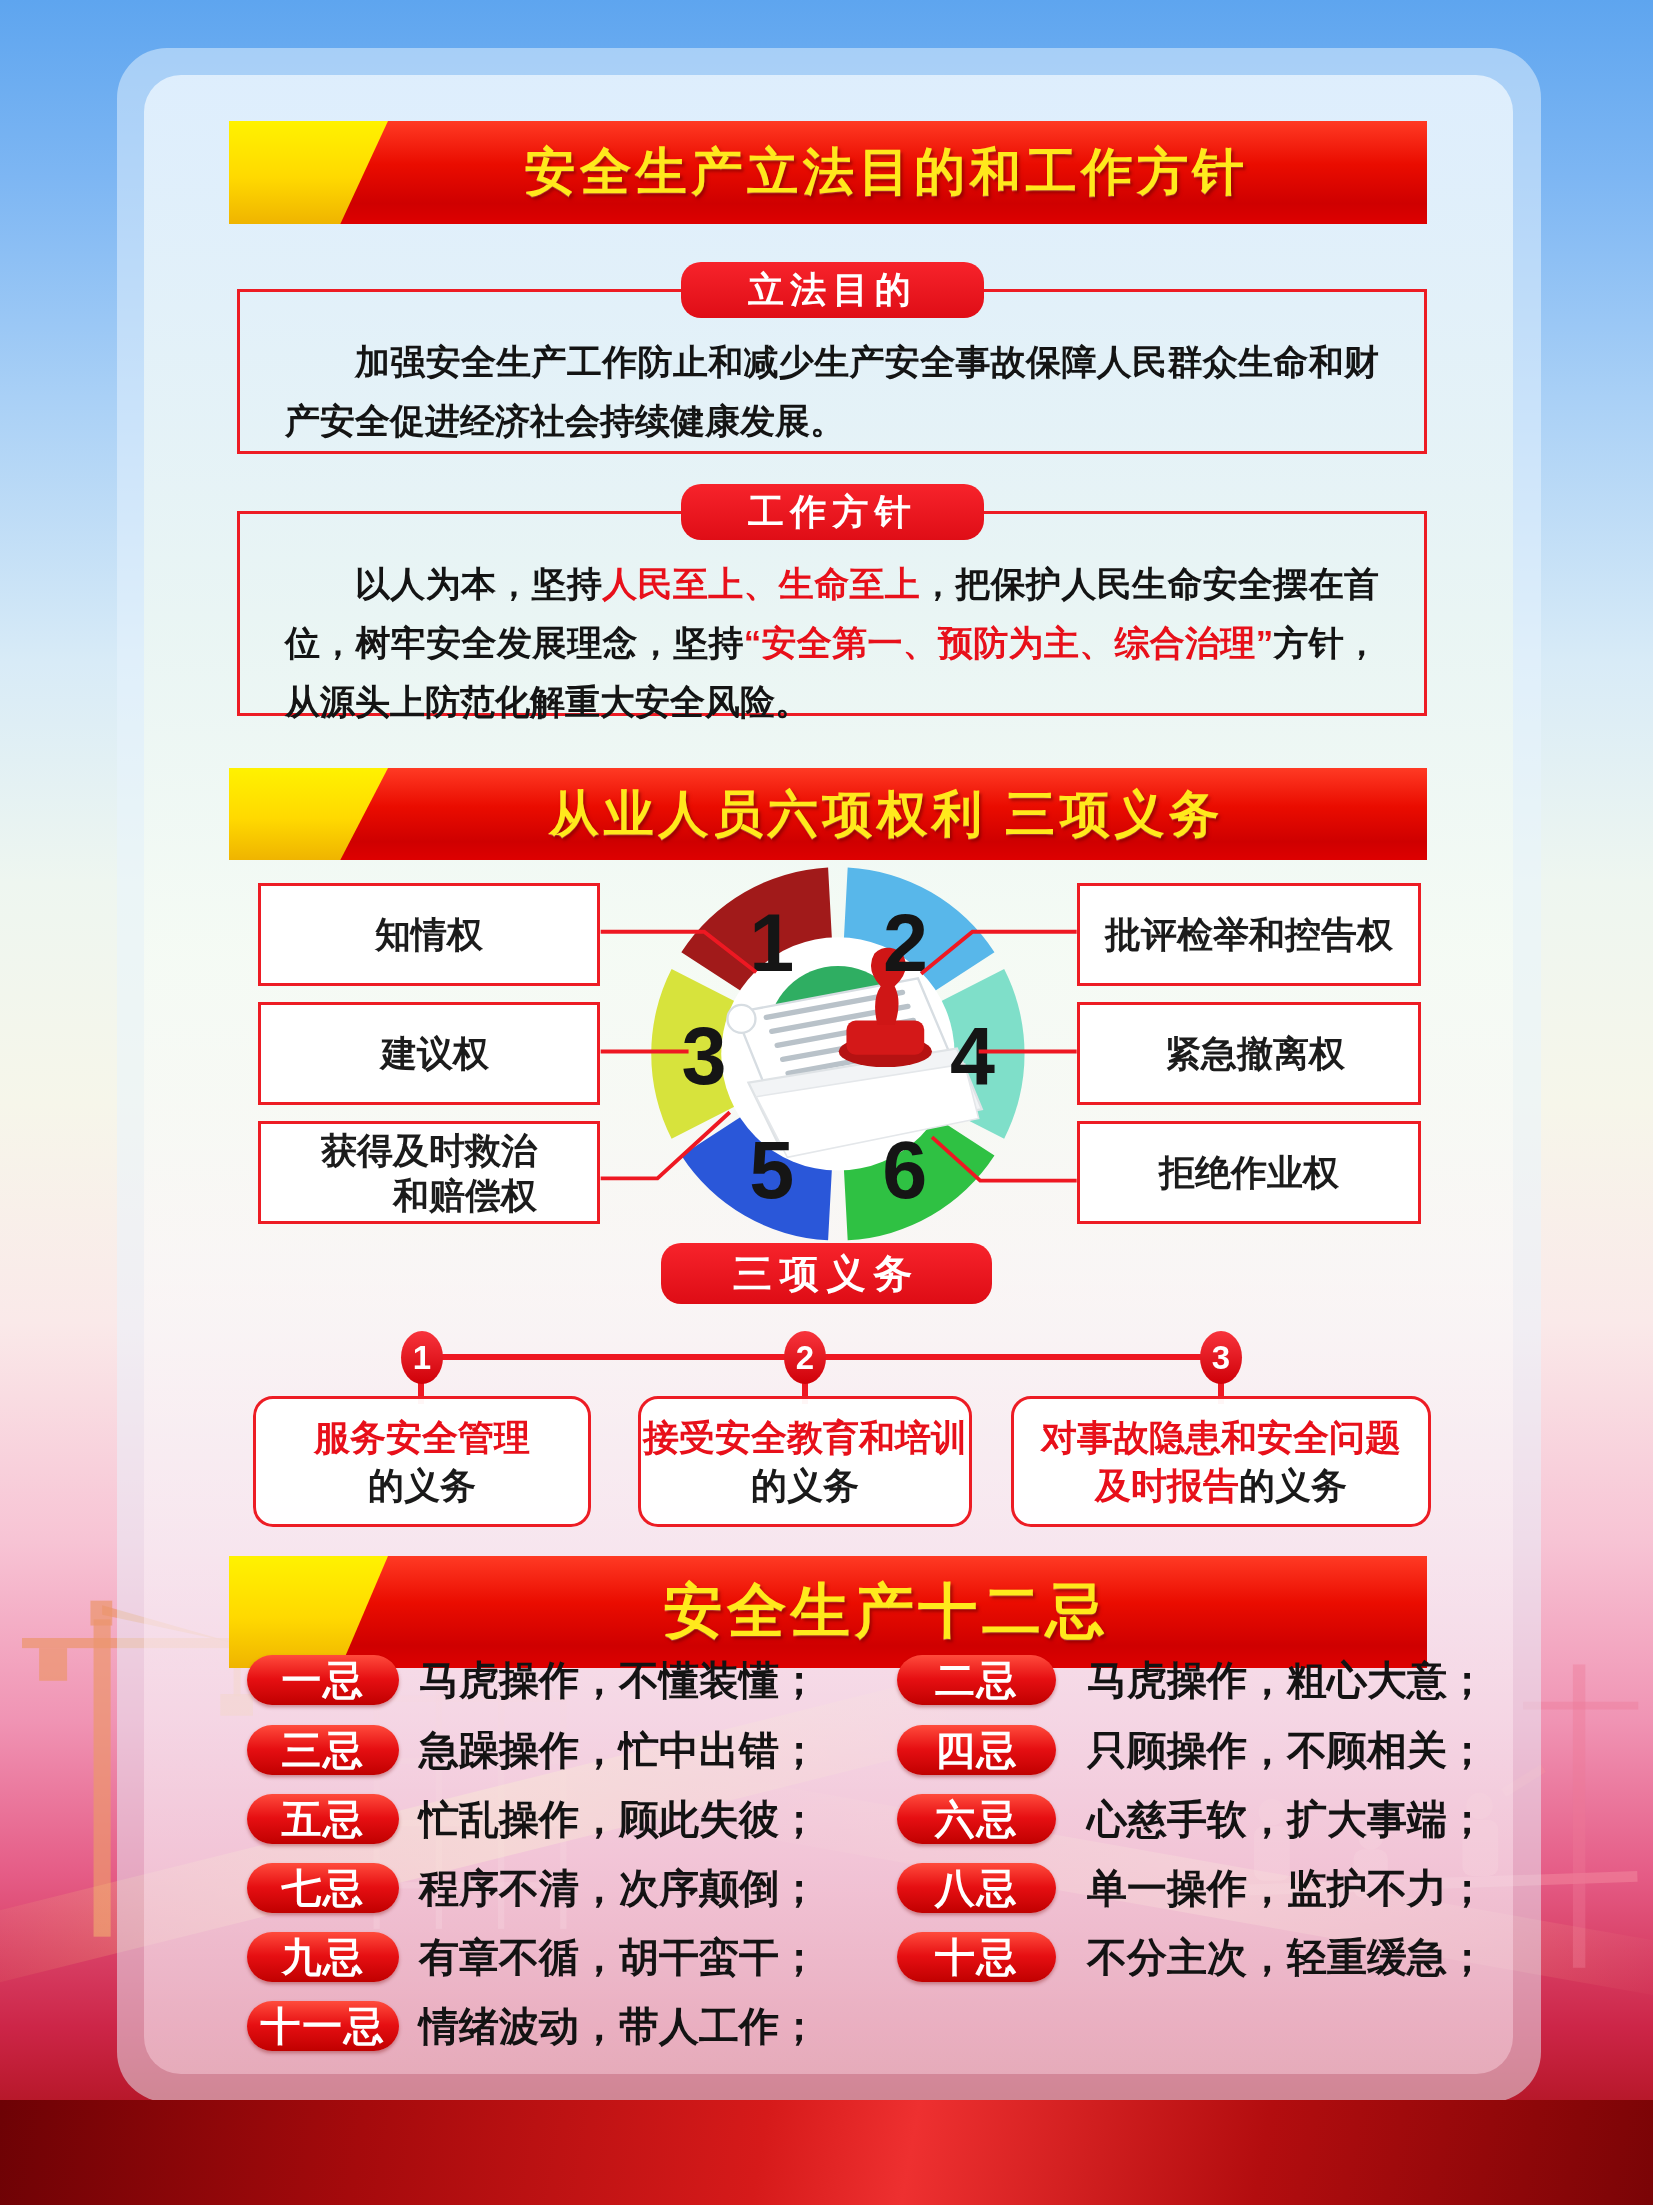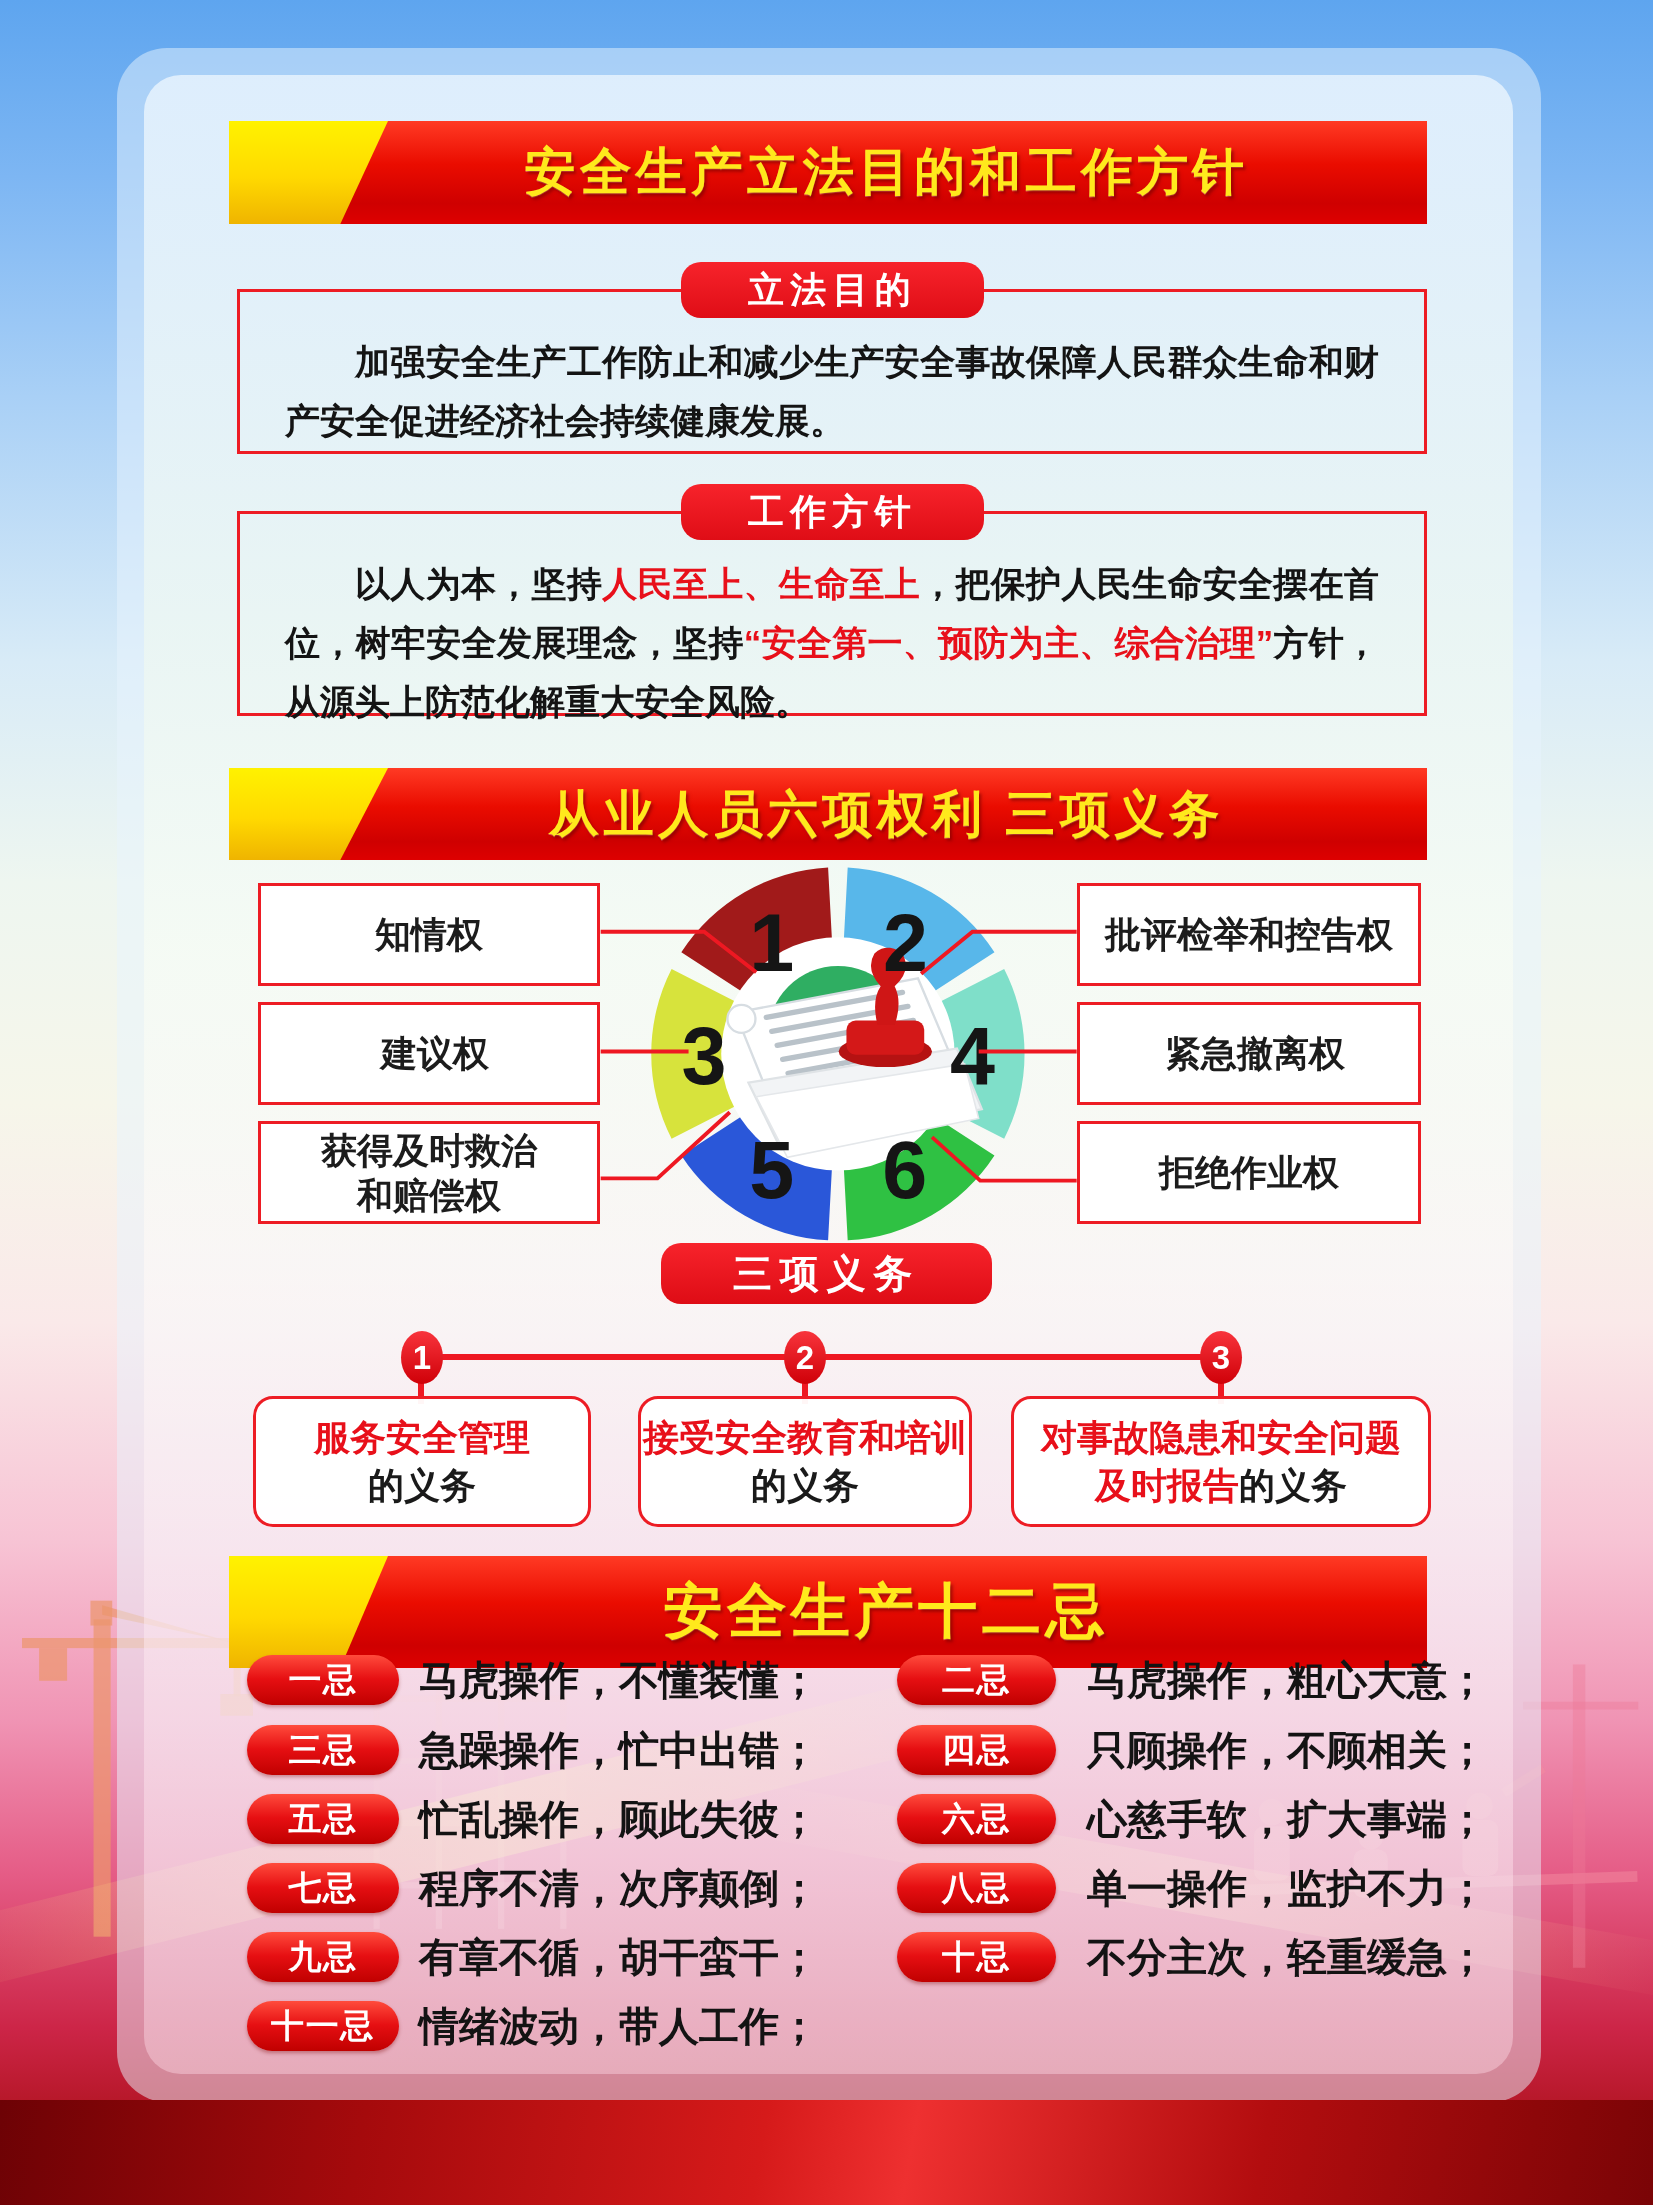--- a/index.html
+++ b/index.html
@@ -45,41 +45,41 @@
   .box{position:absolute;z-index:5;left:237px;width:1190px;border:3.1px solid #ed1c24;box-sizing:border-box;}
   .box1{top:289px;height:165px;} .box2{top:511px;height:205px;}
   .body-text{margin:0;padding:40px 45px 0 45px;font-size:35px;line-height:59px;color:#141414;
     font-weight:600;text-indent:2em;text-align:justify;}
   .red{color:#e8101a;}
 
   
   .rbox{position:absolute;z-index:5;height:103px;border:3.1px solid #ed1c24;background:rgba(255,255,255,.95);
     box-sizing:border-box;display:flex;align-items:center;justify-content:center;text-align:center;
     font-size:36px;font-weight:600;color:#1c1c1c;white-space:pre-line;line-height:45px;}
-  .rb-l{left:258px;width:342px;} .rb-r{left:1077px;width:344px;}
+  .rb-l{left:258px;width:342px;text-align:right;} .rb-r{left:1077px;width:344px;}
   .row-a{top:883px;} .row-b{top:1002px;padding-left:12px;} .row-c{top:1121px;}
 
   
   .ob-pill{position:absolute;z-index:5;left:661px;top:1243px;width:331px;height:61px;border-radius:20px;
     background:linear-gradient(180deg,#f7232b,#de0c15);color:#fff;font-size:39px;font-weight:700;
     letter-spacing:7.8px;display:flex;align-items:center;justify-content:center;}
   .ob-hline{position:absolute;z-index:4;left:422px;top:1354px;width:800px;height:6.2px;background:#ee1822;}
   .ob-stub{position:absolute;z-index:4;width:6.2px;height:47px;top:1357px;background:#ee1822;}
   .ob-circle{position:absolute;z-index:5;width:42px;height:53px;top:1331px;border-radius:50%;
     background:linear-gradient(180deg,#f8343c,#cf0008);color:#fff;font-size:33px;font-weight:700;
     display:flex;align-items:center;justify-content:center;}
   .ob-box{position:absolute;z-index:5;top:1396px;height:131px;border:3.1px solid #ed1c24;border-radius:20px;
     background:rgba(255,255,255,.96);box-sizing:border-box;display:flex;flex-direction:column;
     align-items:center;justify-content:center;text-align:center;font-size:36px;font-weight:700;line-height:48px;}
   .ob-box .line1{color:#e8101a;} .ob-box .line2{color:#1a1a1a;}
 
   
   .taboo{position:absolute;z-index:5;display:flex;align-items:center;height:50px;}
   .taboo-pill{height:50px;border-radius:25px;background:linear-gradient(180deg,#ff4b3c 0%,#e60f12 48%,#c00000 100%);
-    color:#fff;font-size:33px;font-weight:700;display:flex;align-items:center;justify-content:center;
+    color:#fff;font-size:40px;font-weight:700;display:flex;align-items:center;justify-content:center;
     letter-spacing:1.6px;box-shadow:0 2.3px 3.9px rgba(120,0,0,.35);}
   .tp-l{width:152px;margin-right:20px;} .tp-r{width:159px;margin-right:31px;}
   .taboo-text{font-size:40px;font-weight:700;color:#131313;white-space:nowrap;}
   .tcol-l{left:247px;} .tcol-r{left:897px;}
   .tr1{top:1655px;} .tr2{top:1725px;} .tr3{top:1794px;}
   .tr4{top:1863px;} .tr5{top:1932px;} .tr6{top:2001px;}
 
   
   .footer{position:absolute;z-index:6;left:0;top:2100px;width:1654px;height:105px;
     background:linear-gradient(100deg,#6d0205 0%,#a50a0c 22%,#d61a1a 46%,#ee3030 55%,#b30d0f 76%,#7a0406 100%);

